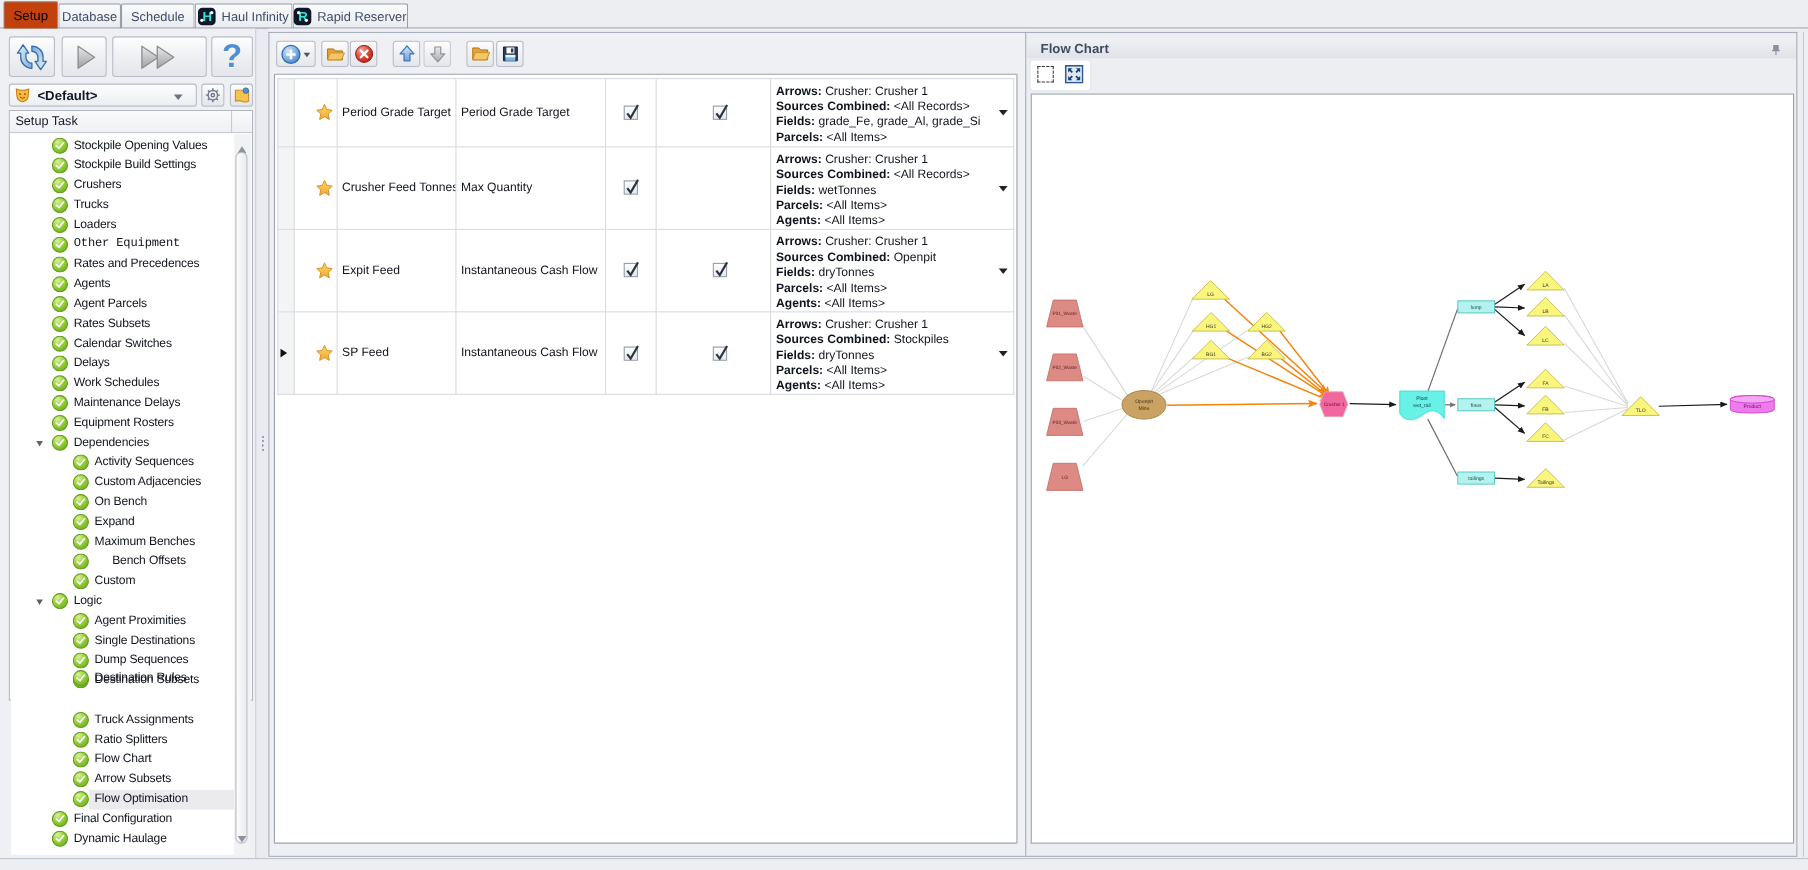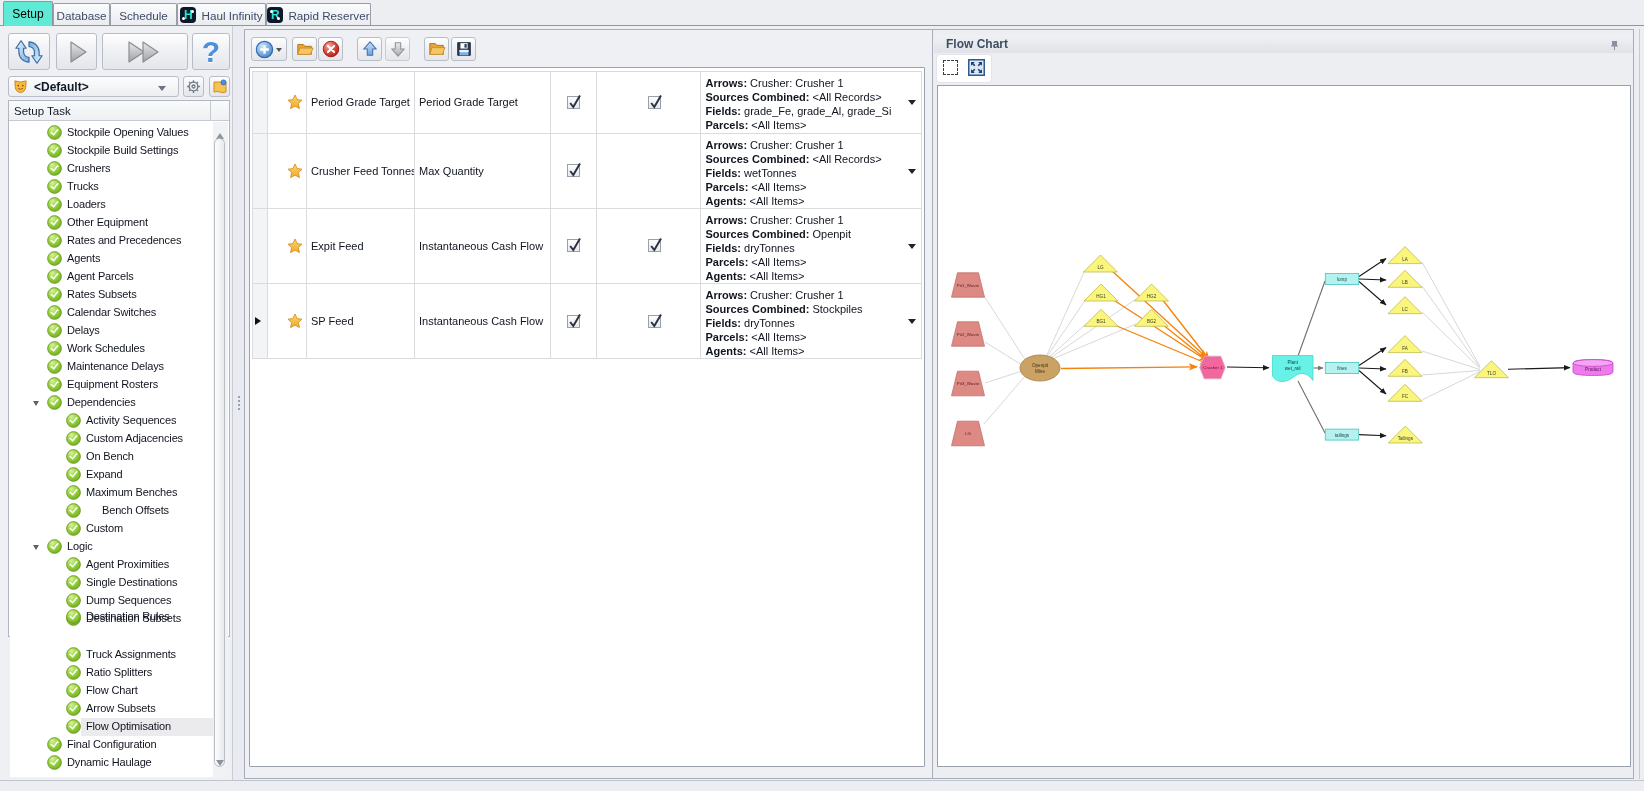--- a/index.html
+++ b/index.html
@@ -3,21 +3,21 @@
 <meta charset="utf-8">
 <style>
 * { margin:0; padding:0; box-sizing:border-box; }
 html,body { width:1644px; height:791px; overflow:hidden; }
 body { font-family:"Liberation Sans", sans-serif; background:#e9ebf1; position:relative; font-size:12px; color:#10141e; }
 .abs { position:absolute; }
 
 
 #tabbar { left:0; top:0; width:1644px; height:26px; background:#eceef2; }
 .tabN { white-space:nowrap; position:absolute; top:3px; height:23px; font-size:11.7px; background:linear-gradient(#fafbfc,#e9ebef); border:1px solid #989ea8; border-bottom:none; border-radius:2px 2px 0 0; color:#3f4b68; display:flex; align-items:center; justify-content:center; }
-.tabA { position:absolute; top:1px; height:25px; background:#5eead4; border:1px solid #8f96a1; border-bottom:none; border-radius:2px 2px 0 0; color:#000; display:flex; align-items:center; justify-content:center; z-index:3; }
+.tabA { position:absolute; top:1px; height:25px; background:#c2410c; border:1px solid #8f96a1; border-bottom:none; border-radius:2px 2px 0 0; color:#000; display:flex; align-items:center; justify-content:center; z-index:3; }
 .tabicon { width:16px; height:16px; border-radius:4px; background:#0c1829; position:relative; margin-right:5px; }
 .tabicon span { position:absolute; left:0; top:0; width:16px; height:16px; color:#2ee6cf; font-weight:bold; font-size:12px; text-align:center; line-height:16px; }
 
 
 #leftpanel { left:0px; top:26px; width:233px; height:754px; background:#eff0f4; border-right:1px solid #c8ccd4; }
 .btn { position:absolute; background:linear-gradient(#fefefe,#f0f1f4 45%,#e4e6eb); border:1px solid #b9bdc7; border-radius:3px; display:flex; align-items:center; justify-content:center; }
 .grp { position:absolute; background:#fff; border:1px solid #b2b6bf; }
 #treehead { position:absolute; left:0; top:0; width:100%; height:20px; background:linear-gradient(#f9fafb,#eff0f3); border-bottom:1px solid #c6c9cf; line-height:20px; padding-left:5px; color:#15192a; font-size:11.5px; }
 .trow { position:absolute; height:18px; display:flex; align-items:center; width:196px; }
 .trow .lbl { padding-left:1px; white-space:nowrap; font-size:11px; letter-spacing:-0.15px; }
@@ -184,21 +184,21 @@
       <div class="trow" style="left:0;top:74px;">
           <span style="position:absolute;left:37px;top:1px;width:15px;height:15px;"><svg class="chk16" viewBox="0 0 16 16" width="15" height="15">
               <use href="#chk"></use>
             </svg></span>
           <span class="lbl" style="position:absolute;left:56px;top:2px;">Loaders</span>
         </div>
       <div class="trow" style="left:0;top:92px;">
           <span style="position:absolute;left:37px;top:1px;width:15px;height:15px;"><svg class="chk16" viewBox="0 0 16 16" width="15" height="15">
               <use href="#chk"></use>
             </svg></span>
-          <span class="lbl" style="position:absolute;left:56px;top:2px;">Other Equipment</span>
+          <span class="lbl" style="position:absolute;left:56px;top:2px;font-family:Liberation Mono, monospace;">Other Equipment</span>
         </div>
       <div class="trow" style="left:0;top:110px;">
           <span style="position:absolute;left:37px;top:1px;width:15px;height:15px;"><svg class="chk16" viewBox="0 0 16 16" width="15" height="15">
               <use href="#chk"></use>
             </svg></span>
           <span class="lbl" style="position:absolute;left:56px;top:2px;">Rates and Precedences</span>
         </div>
       <div class="trow" style="left:0;top:128px;">
           <span style="position:absolute;left:37px;top:1px;width:15px;height:15px;"><svg class="chk16" viewBox="0 0 16 16" width="15" height="15">
               <use href="#chk"></use>

